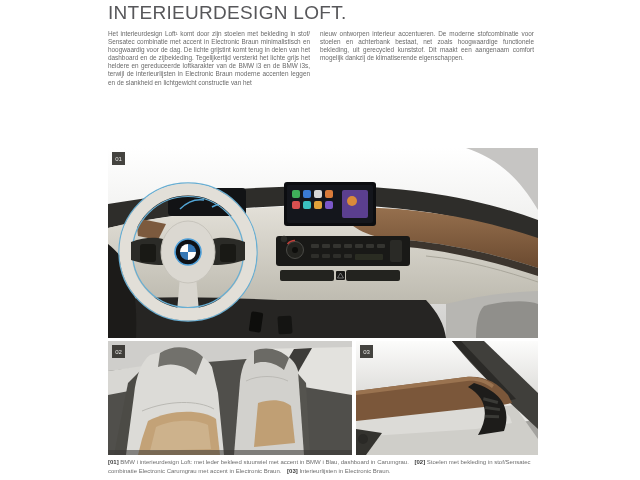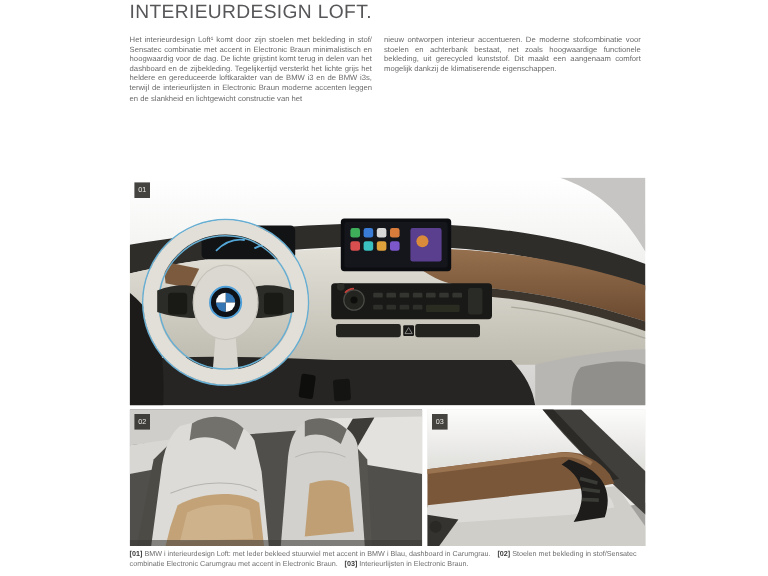--- a/index.html
+++ b/index.html
@@ -14,21 +14,21 @@
     --panel-dark:#23221f;
   }
   *{margin:0;padding:0;box-sizing:border-box;}
   html,body{background:#ffffff;}
   .page{
     position:relative;width:640px;height:480px;background:#fff;overflow:hidden;
     font-family:"Liberation Sans","DejaVu Sans",sans-serif;
   }
   .title{
     position:absolute;left:108px;top:2px;width:430px;
-    font-size:16px;font-weight:400;letter-spacing:.3px;color:var(--title-gray);
+    font-size:19px;font-weight:400;letter-spacing:.3px;color:var(--title-gray);
   }
   .intro{
     position:absolute;left:108px;top:30px;width:430px;
     display:flex;gap:10px;
   }
   .intro p{
     font-size:6.4px;line-height:8.1px;text-align:justify;color:var(--body-gray);
   }
   .intro .col1{width:202px;}
   .intro .col2{width:214px;}

